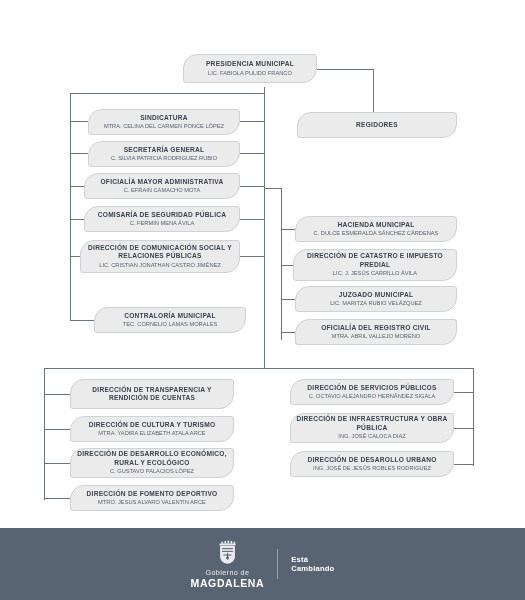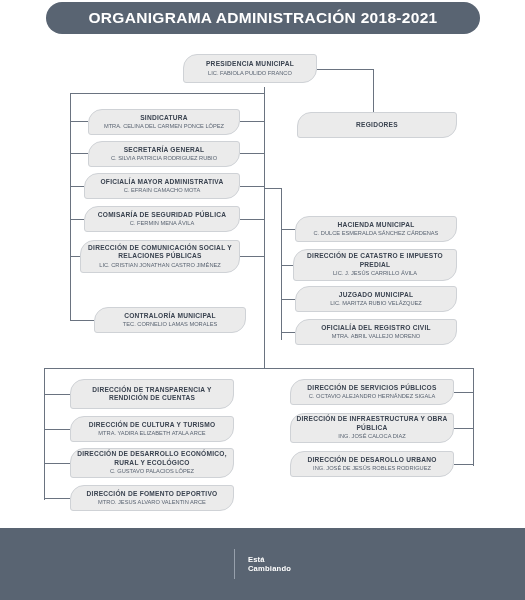--- a/index.html
+++ b/index.html
@@ -65,23 +65,20 @@
   .gov-line2{color:#ffffff;font-size:10.5px;font-weight:bold;letter-spacing:.6px;line-height:12px;}
   .fdiv{width:1px;height:30px;background:#97a0ac;}
   .slogan{display:flex;flex-direction:column;justify-content:space-between;}
   .slogan span{color:#ffffff;font-size:7.6px;font-weight:bold;line-height:9.2px;letter-spacing:.2px;}
 </style>
 </head>
 <body>
 
 <div id="chart">
 
-  <div class="header-band">
-    <div class="title">ORGANIGRAMA ADMINISTRACIÓN 2018-2021</div>
-  </div>
 
   <div class="ln lnv" style="left:264px;top:87px;height:6px;"></div>
 
   <div class="ln lnh" style="left:317px;top:69px;width:56px;"></div>
   <div class="ln lnv" style="left:373px;top:69px;height:43px;"></div>
 
   <div class="ln lnh" style="left:70px;top:93px;width:195px;"></div>
   <div class="ln lnv" style="left:70px;top:93px;height:228px;"></div>
 
   <div class="ln lnv" style="left:264px;top:93px;height:275px;"></div>
@@ -204,20 +201,42 @@
     <div class="n">ING. JOSÉ DE JESÚS ROBLES RODRIGUEZ</div>
   </div>
   <div class="stub" style="left:454px;top:464px;width:19px;"></div>
 
   <div class="box" style="left:183px;top:54px;width:134px;height:29px;">
     <div class="t">PRESIDENCIA MUNICIPAL</div>
     <div class="n">LIC. FABIOLA PULIDO FRANCO</div>
   </div>
 
   <div class="footer">
+    <div class="crest-wrap">
+      <svg class="crest" viewBox="0 0 40 40">
+        <g fill="#e9ecef">
+          <rect x="8" y="5" width="24" height="3" rx="1"></rect>
+          <rect x="11" y="2.5" width="2.5" height="3"></rect>
+          <rect x="15.5" y="1.5" width="2.5" height="4"></rect>
+          <rect x="20" y="0.8" width="2.5" height="4.7"></rect>
+          <rect x="24.5" y="1.5" width="2.5" height="4"></rect>
+          <rect x="29" y="2.5" width="2.5" height="3"></rect>
+          <path d="M9 9 h22 v13 a11 11 0 0 1 -11 13 a11 11 0 0 1 -11 -13 z"></path>
+        </g>
+        <g fill="#596472">
+          <rect x="12" y="12" width="16" height="1.6"></rect>
+          <rect x="12" y="16" width="16" height="1.6"></rect>
+          <rect x="19.2" y="19" width="1.8" height="10"></rect>
+          <rect x="14" y="21.5" width="12" height="1.5"></rect>
+          <circle cx="20" cy="26.5" r="2.2"></circle>
+        </g>
+      </svg>
+      <div class="gov-line1">Gobierno de</div>
+      <div class="gov-line2">MAGDALENA</div>
+    </div>
     <div class="fdiv"></div>
     <div class="slogan">
       <span>Está</span>
       <span>Cambiando</span>
     </div>
   </div>
 
 </div>
 
 </body></html>

